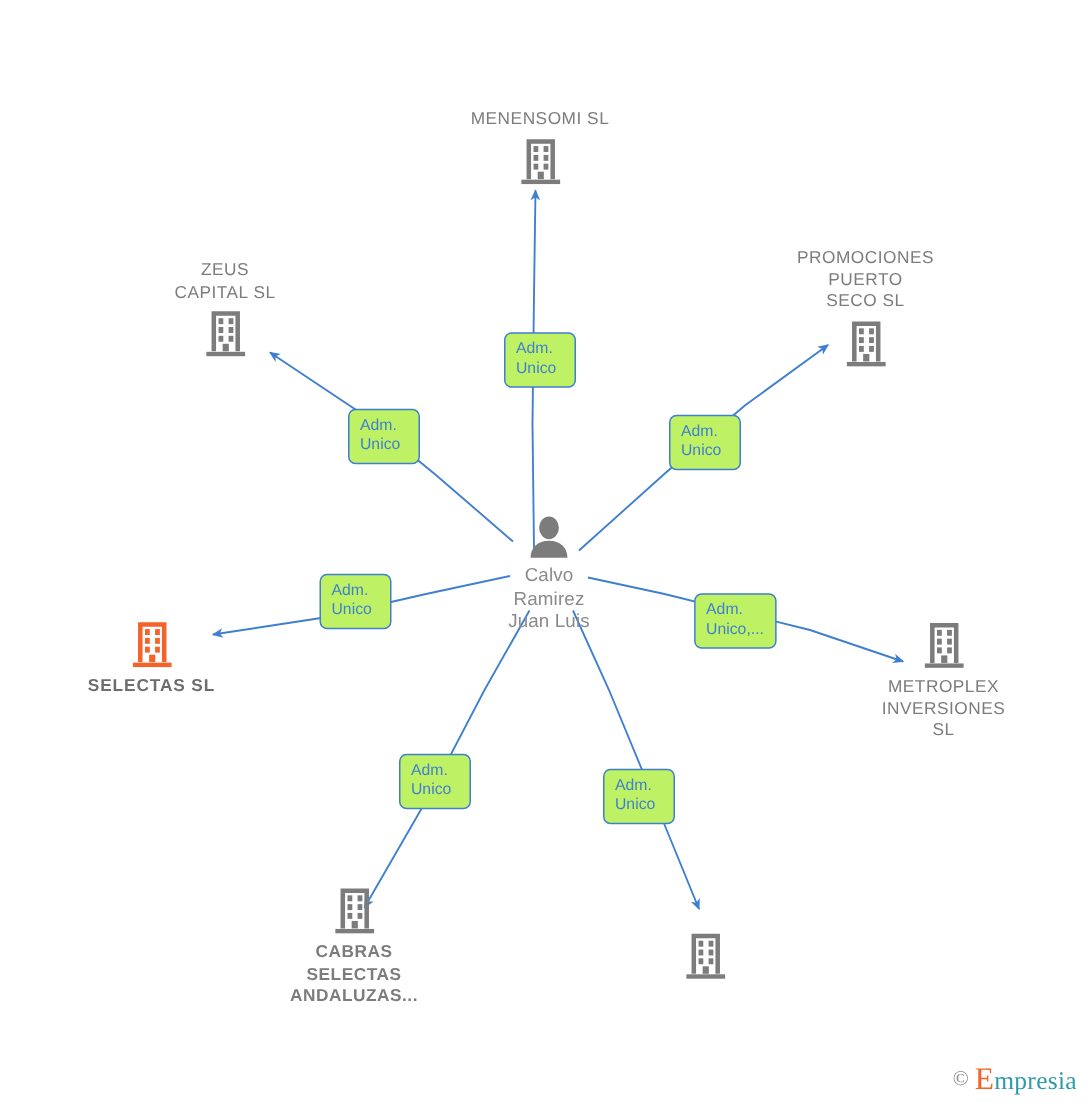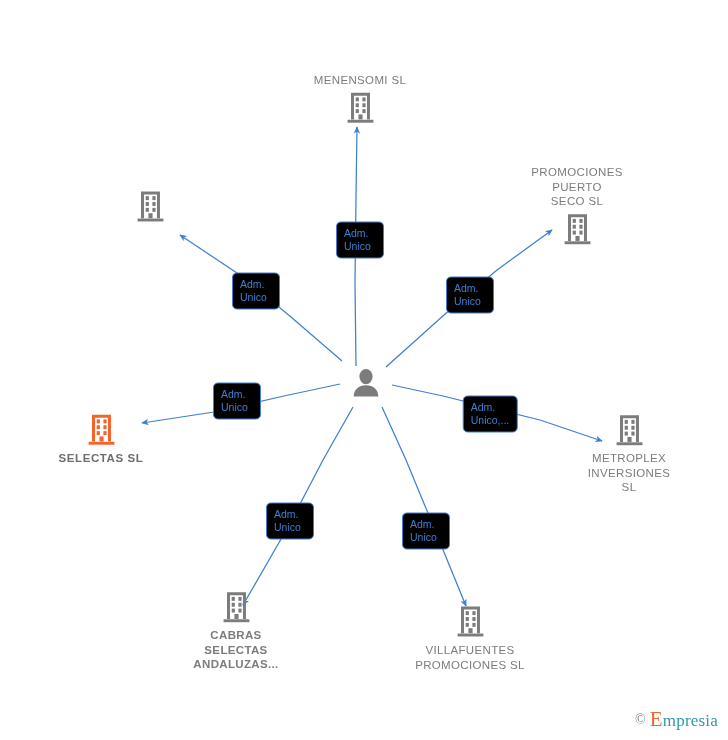--- a/index.html
+++ b/index.html
@@ -58,21 +58,21 @@
     letter-spacing: 0.6px;
   }
   .node.label-above .node-label {
     margin-top: 0;
     margin-bottom: 3px;
   }
   .edge-label {
     position: absolute;
     transform: translate(-50%, -50%);
     box-sizing: border-box;
-    background: #000000;
+    background: #bef264;
     border: 1px solid #3f7fd0;
     border-radius: 5px;
     padding: 4px 7px 5px 7px;
     color: #3f7fd0;
     font-family: "Liberation Sans", sans-serif;
     font-size: 10.5px;
     line-height: 13px;
     text-align: left;
     white-space: pre-line;
     min-width: 48px;
@@ -153,20 +153,22 @@
               <rect x="12.4" y="21" width="3.7" height="4.6"></rect>
               <rect x="20.2" y="7.4" width="3.7" height="4.6"></rect>
               <rect x="20.2" y="14.2" width="3.7" height="4.6"></rect>
               <rect x="20.2" y="21" width="3.7" height="4.6"></rect>
               <rect x="15.6" y="27.2" width="4.8" height="5.8"></rect>
               <rect x="3" y="33.4" width="30" height="3.4"></rect>
             </g>
           </svg></span>
       </div>
       <div class="node label-above" style="left: 150px; top: 207px;">
+        <span class="node-label">ZEUS
+CAPITAL  SL</span>
         <span class="node-icon"><svg width="31" height="35" viewBox="0 0 36 40">
             <g fill="#7c7c7c">
               <path d="M7 2 h22 v31 h-22 Z M10.5 5.5 h15 v27.5 h-15 Z" fill-rule="evenodd"></path>
               <rect x="12.4" y="7.4" width="3.7" height="4.6"></rect>
               <rect x="12.4" y="14.2" width="3.7" height="4.6"></rect>
               <rect x="12.4" y="21" width="3.7" height="4.6"></rect>
               <rect x="20.2" y="7.4" width="3.7" height="4.6"></rect>
               <rect x="20.2" y="14.2" width="3.7" height="4.6"></rect>
               <rect x="20.2" y="21" width="3.7" height="4.6"></rect>
               <rect x="15.6" y="27.2" width="4.8" height="5.8"></rect>
@@ -174,20 +176,23 @@
             </g>
           </svg></span>
       </div>
       <div class="node" style="left: 366px; top: 383px;">
         <span class="node-icon"><svg width="34" height="30" viewBox="0 0 34 30">
             <g fill="#7c7c7c">
               <ellipse cx="17" cy="8.6" rx="6.6" ry="7.6"></ellipse>
               <path d="M17 17.2 c-7.6 0 -12.3 4.6 -12.3 11.4 h24.6 c0 -6.8 -4.7 -11.4 -12.3 -11.4 Z"></path>
             </g>
           </svg></span>
+        <span class="node-label person">Calvo
+Ramirez
+Juan Luis</span>
       </div>
       <div class="node" style="left: 101px; top: 439px;">
         <span class="node-icon"><svg width="31" height="35" viewBox="0 0 36 40">
             <g fill="#f4632a">
               <path d="M7 2 h22 v31 h-22 Z M10.5 5.5 h15 v27.5 h-15 Z" fill-rule="evenodd"></path>
               <rect x="12.4" y="7.4" width="3.7" height="4.6"></rect>
               <rect x="12.4" y="14.2" width="3.7" height="4.6"></rect>
               <rect x="12.4" y="21" width="3.7" height="4.6"></rect>
               <rect x="20.2" y="7.4" width="3.7" height="4.6"></rect>
               <rect x="20.2" y="14.2" width="3.7" height="4.6"></rect>
@@ -241,22 +246,20 @@
               <rect x="12.4" y="7.4" width="3.7" height="4.6"></rect>
               <rect x="12.4" y="14.2" width="3.7" height="4.6"></rect>
               <rect x="12.4" y="21" width="3.7" height="4.6"></rect>
               <rect x="20.2" y="7.4" width="3.7" height="4.6"></rect>
               <rect x="20.2" y="14.2" width="3.7" height="4.6"></rect>
               <rect x="20.2" y="21" width="3.7" height="4.6"></rect>
               <rect x="15.6" y="27.2" width="4.8" height="5.8"></rect>
               <rect x="3" y="33.4" width="30" height="3.4"></rect>
             </g>
           </svg></span>
-        <span class="node-label">VILLAFUENTES
-PROMOCIONES SL</span>
       </div>
     </div>
   <div id="edge-label-layer">
       <div class="edge-label" style="left: 360px; top: 240px;">Adm.
 Unico</div>
       <div class="edge-label" style="left: 470px; top: 295px;">Adm.
 Unico</div>
       <div class="edge-label" style="left: 256px; top: 291px;">Adm.
 Unico</div>
       <div class="edge-label" style="left: 490px; top: 414px;">Adm.

